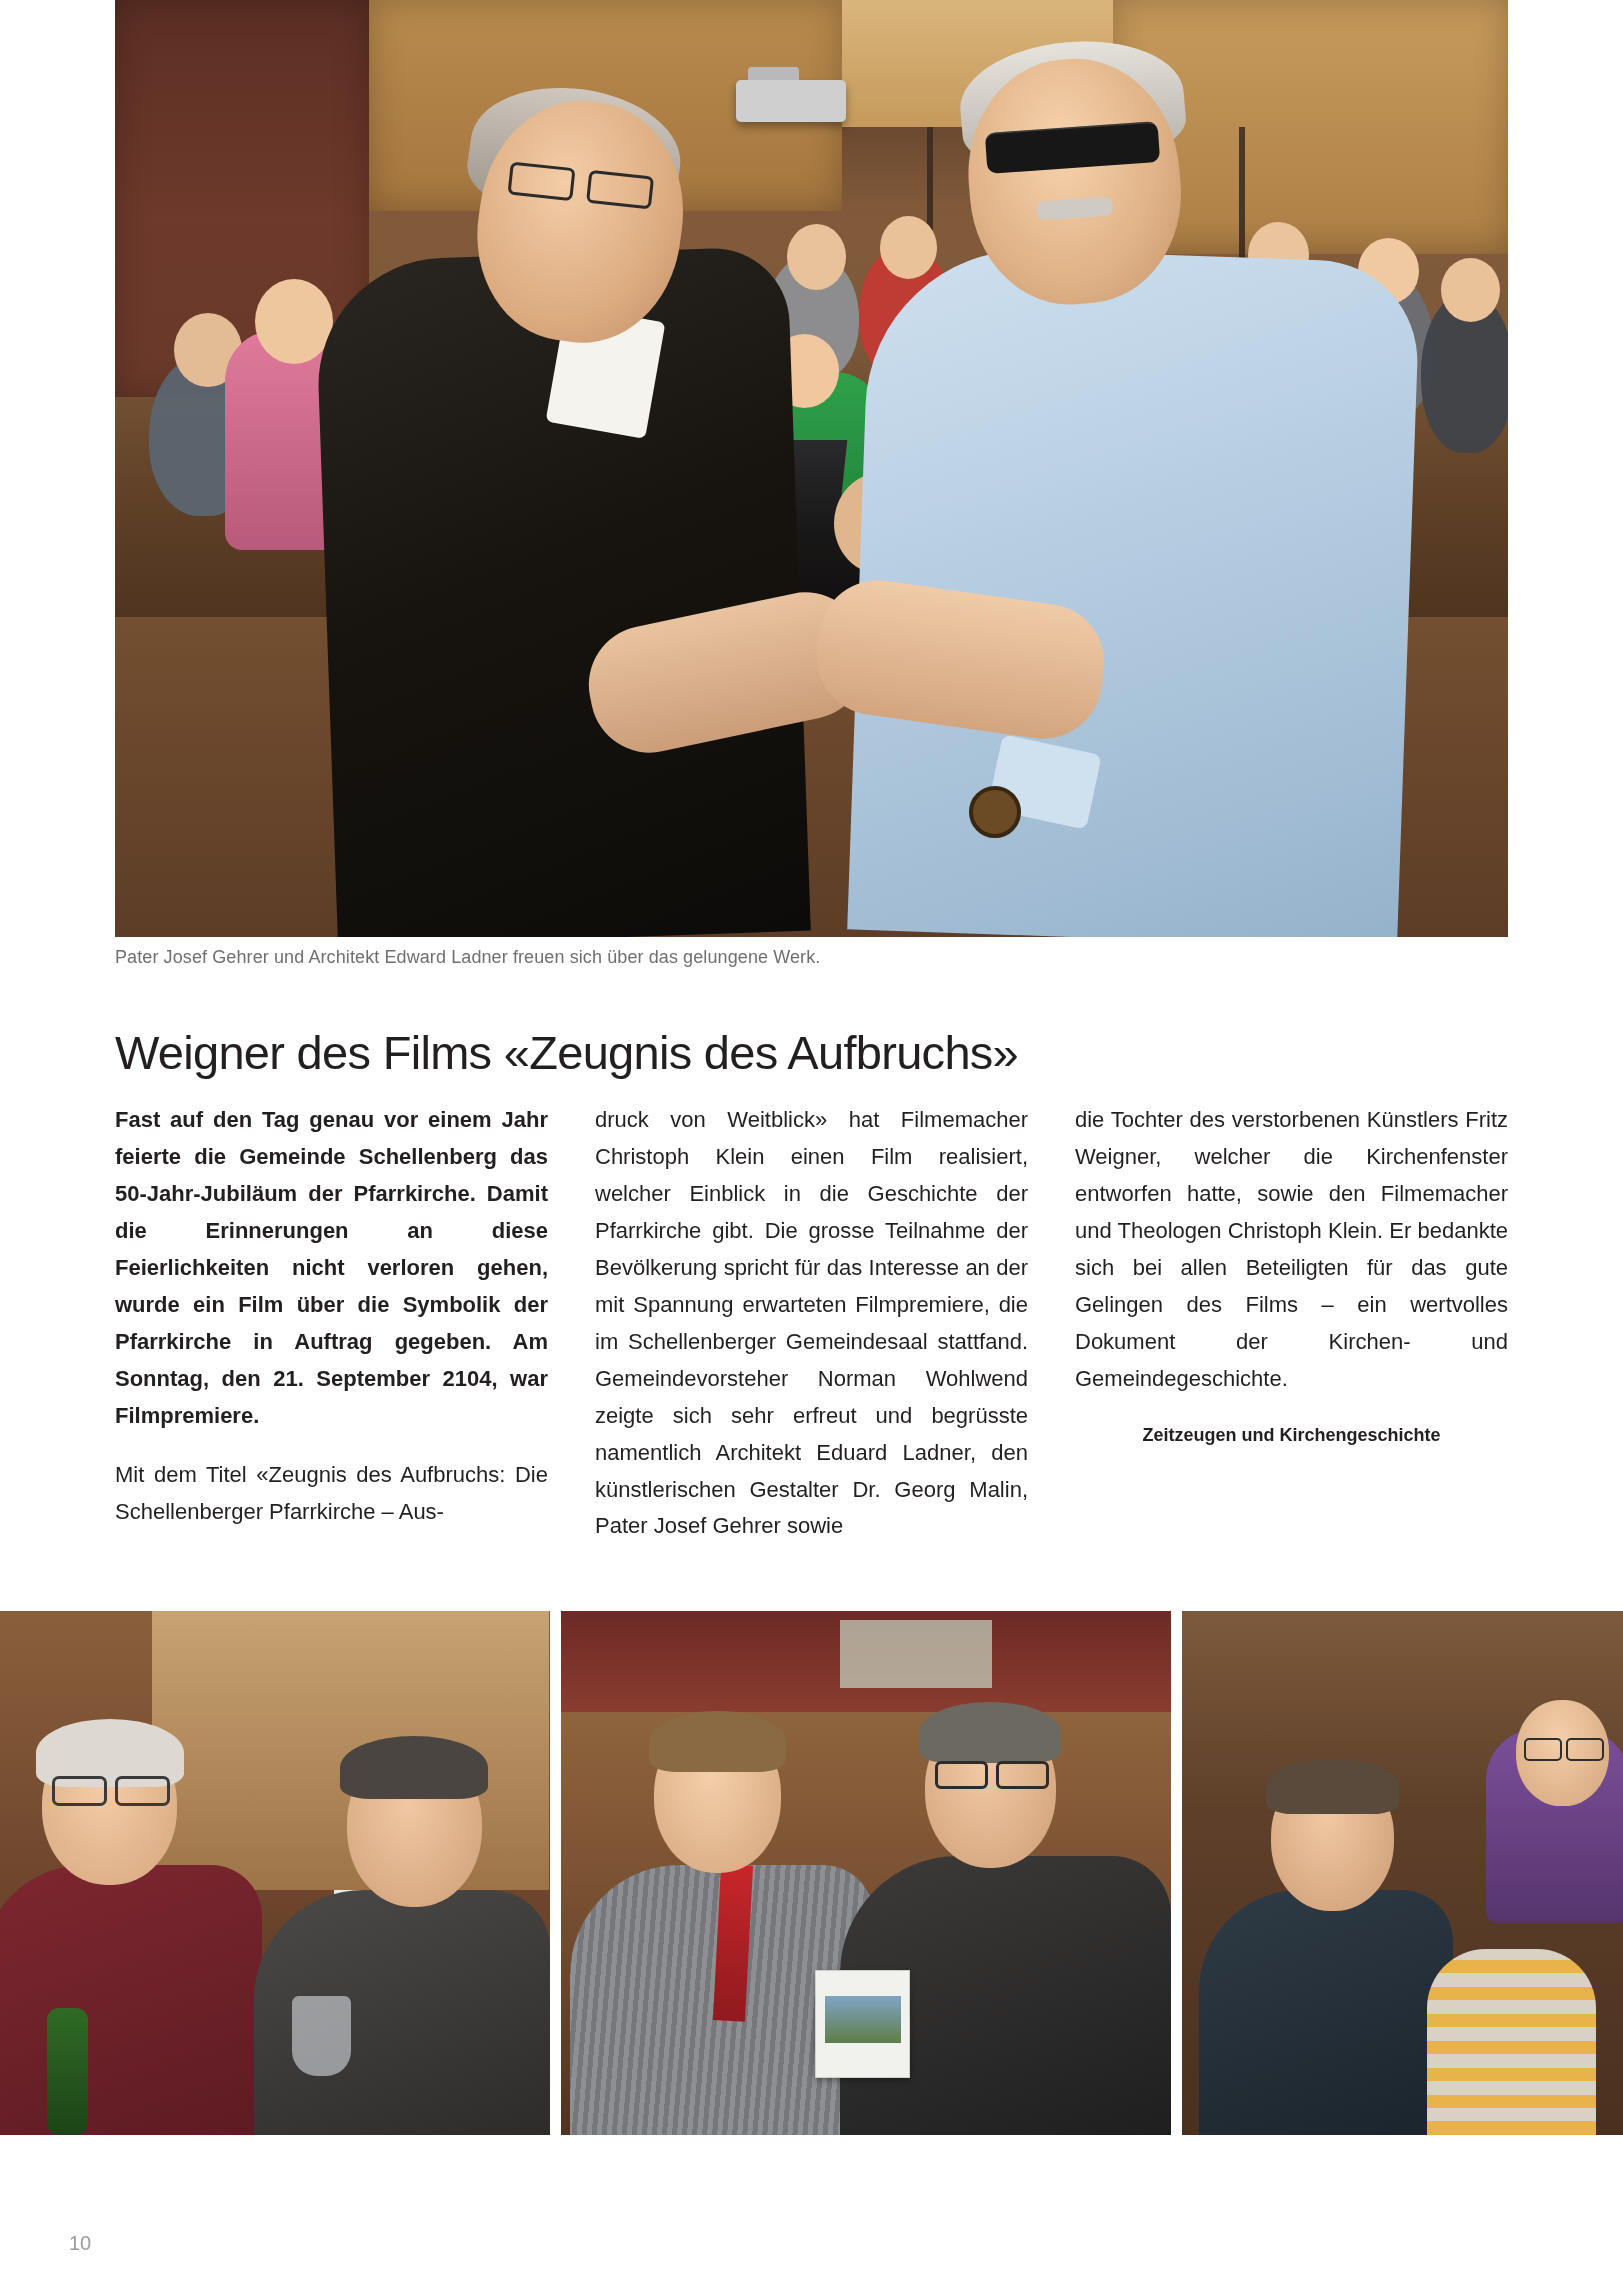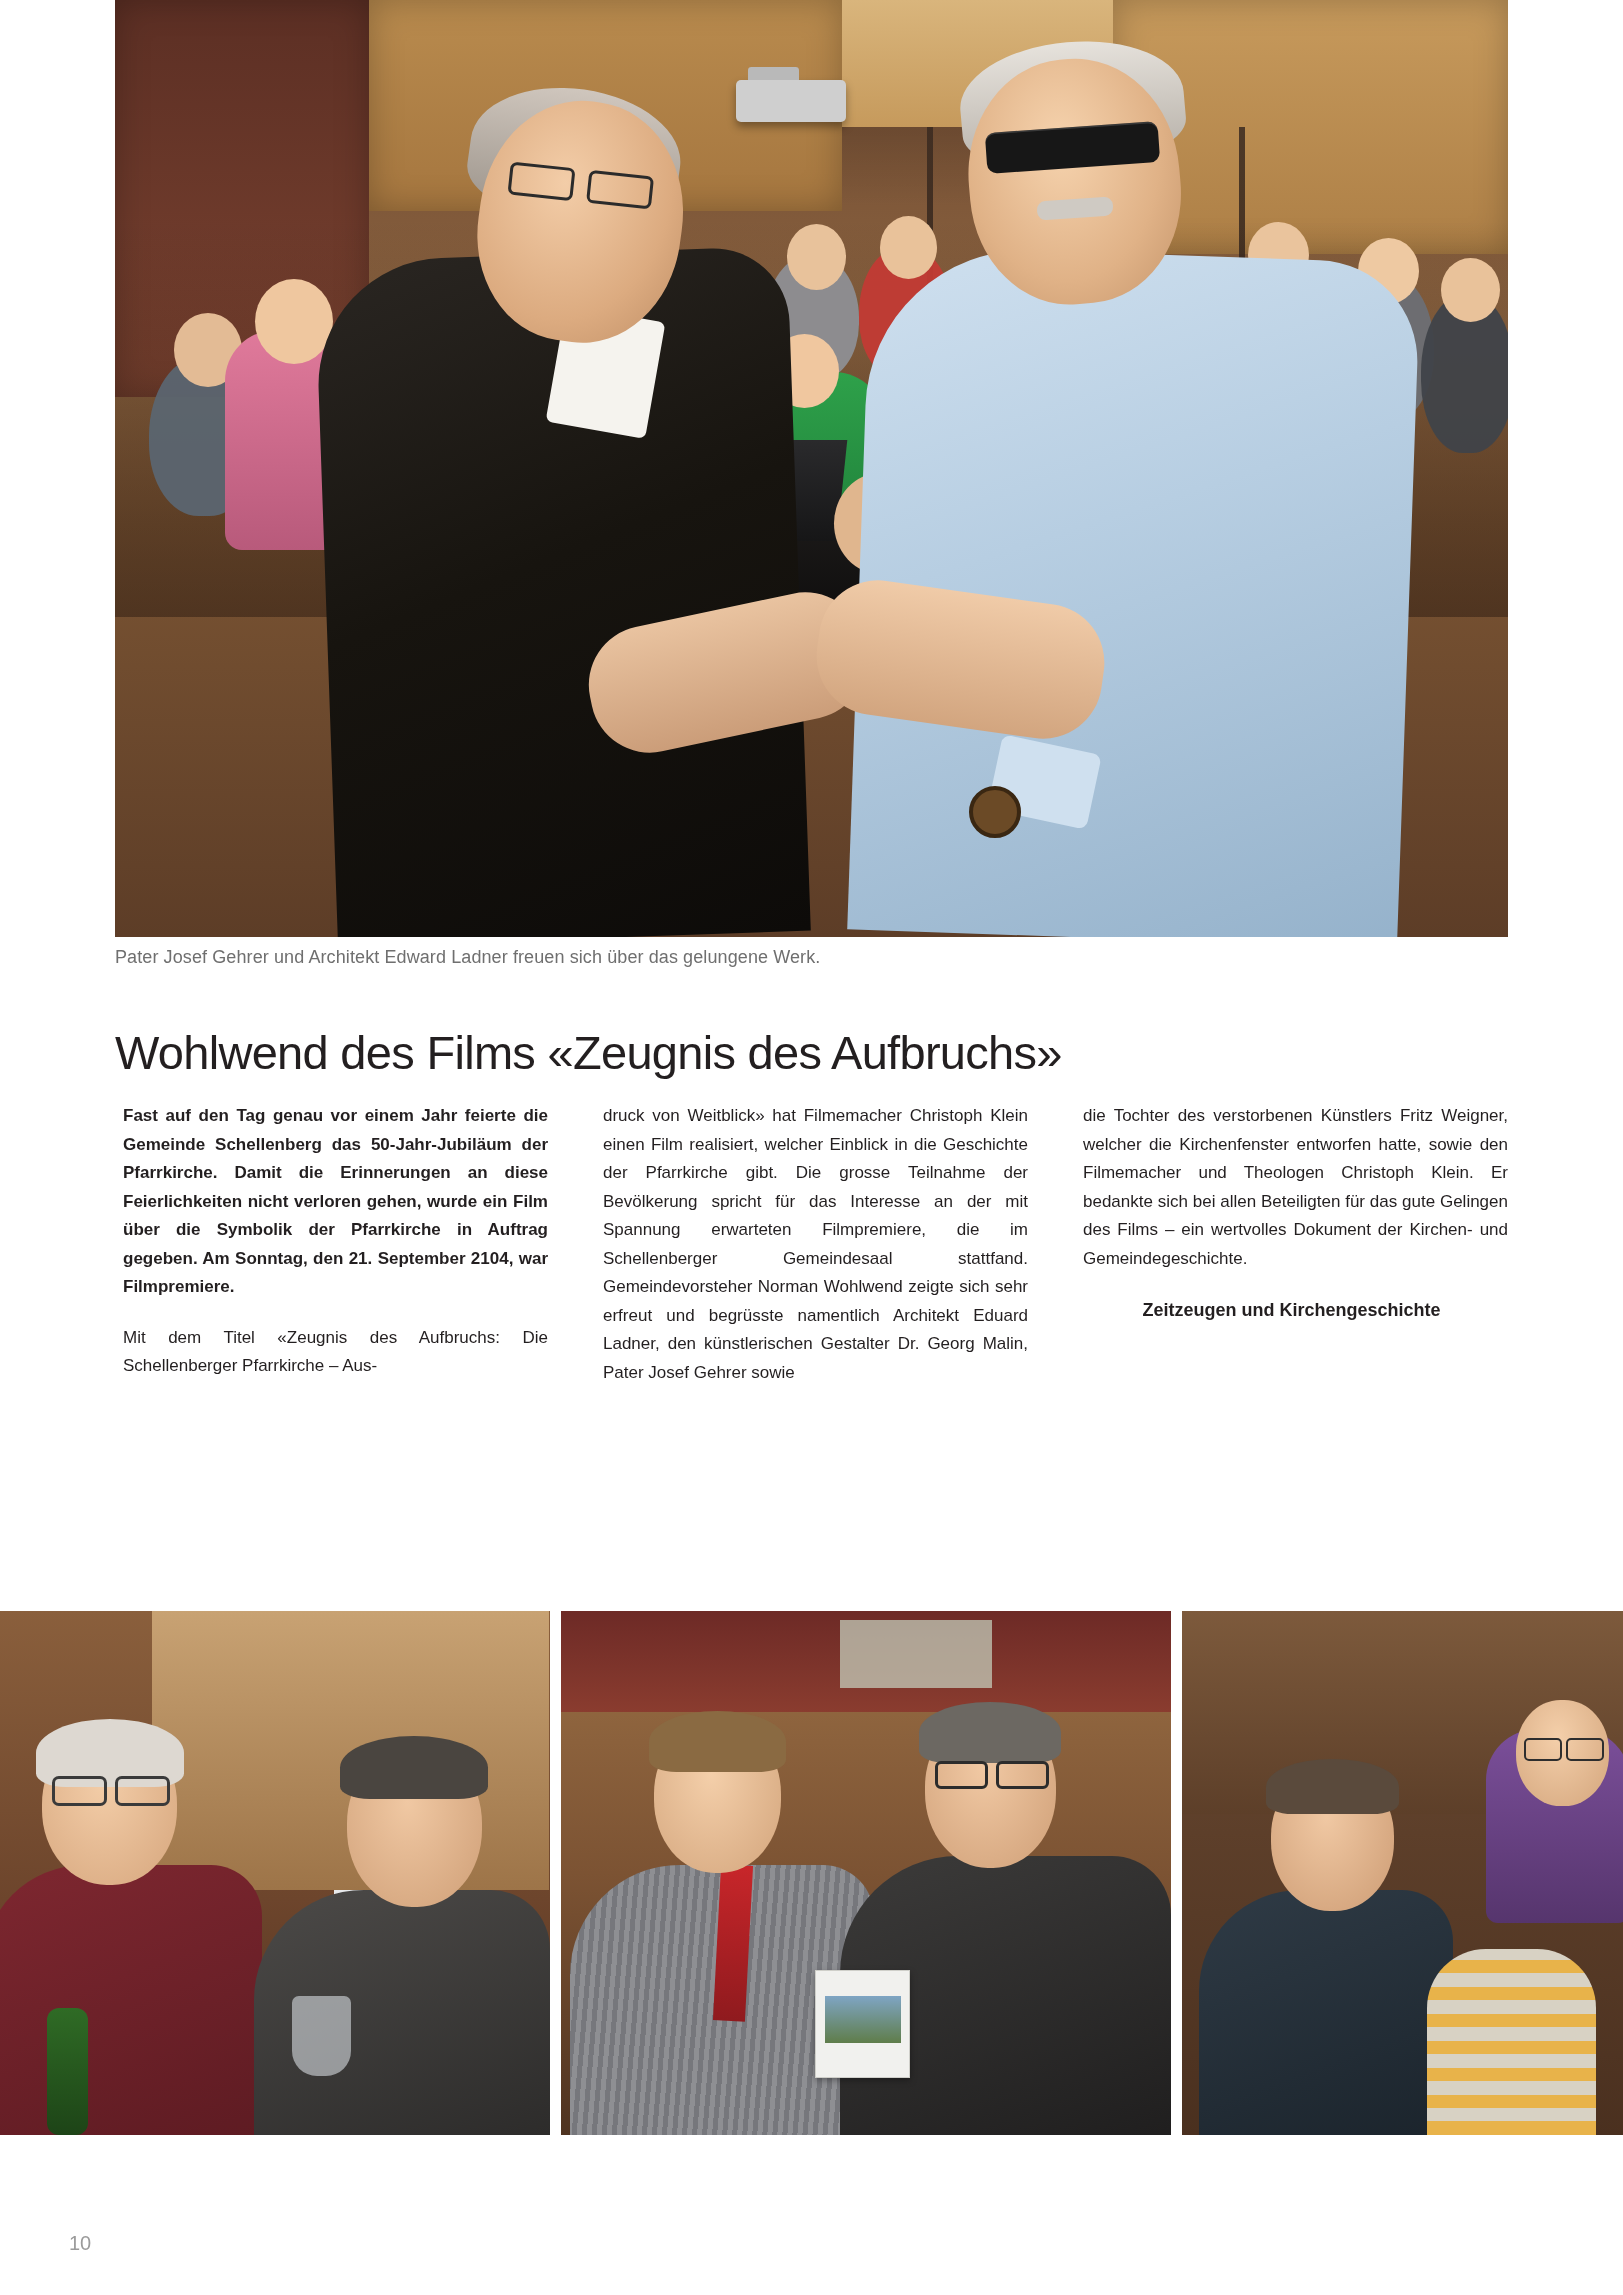--- a/index.html
+++ b/index.html
@@ -198,22 +198,22 @@
   .cols {
     position: absolute;
     left: 115px;
     top: 1102px;
     width: 1393px;
     display: flex;
     gap: 47px;
   }
   .col { width: 434px; }
   .col p {
-    margin: 0 0 22px 8px;
-    font-size: 17px;
+    margin: 0 0 22px 0;
+    font-size: 22px;
     line-height: 1.68;
     text-align: justify;
     color: #231f20;
   }
   .col p.lead {
     font-weight: bold;
   }
   .col h3 {
     margin: 0 0 3.4px 0;
     font-size: 18px;
@@ -342,21 +342,21 @@
 
       <div class="arm-shake-l"></div>
       <div class="arm-shake-r"></div>
       <div class="cuff"></div>
       <div class="watch"></div>
     </div>
   </div>
 
   <div class="caption">Pater Josef Gehrer und Architekt Edward Ladner freuen sich über das gelungene Werk.</div>
 
-  <h1 class="headline">Wohlwend des Films «Zeugnis des Aufbruchs»</h1>
+  <h1 class="headline">Weigner des Films «Zeugnis des Aufbruchs»</h1>
 
   <div class="cols">
     <div class="col">
       <p class="lead">Fast auf den Tag genau vor einem Jahr feierte die Gemeinde Schellenberg das 50-Jahr-Jubiläum der Pfarrkirche. Damit die Erinnerungen an diese Feierlichkeiten nicht verloren gehen, wurde ein Film über die Symbolik der Pfarrkirche in Auftrag gegeben. Am Sonntag, den 21. September 2104, war Filmpremiere.</p>
       <p>Mit dem Titel «Zeugnis des Aufbruchs: Die Schellenberger Pfarrkirche – Aus-</p>
     </div>
     <div class="col">
       <p>druck von Weitblick» hat Filmemacher Christoph Klein einen Film realisiert, welcher Einblick in die Geschichte der Pfarrkirche gibt. Die grosse Teilnahme der Bevölkerung spricht für das Interesse an der mit Spannung erwarteten Filmpremiere, die im Schellenberger Gemeindesaal stattfand. Gemeindevorsteher Norman Wohlwend zeigte sich sehr erfreut und begrüsste namentlich Architekt Eduard Ladner, den künstlerischen Gestalter Dr. Georg Malin, Pater Josef Gehrer sowie</p>
     </div>
     <div class="col">

